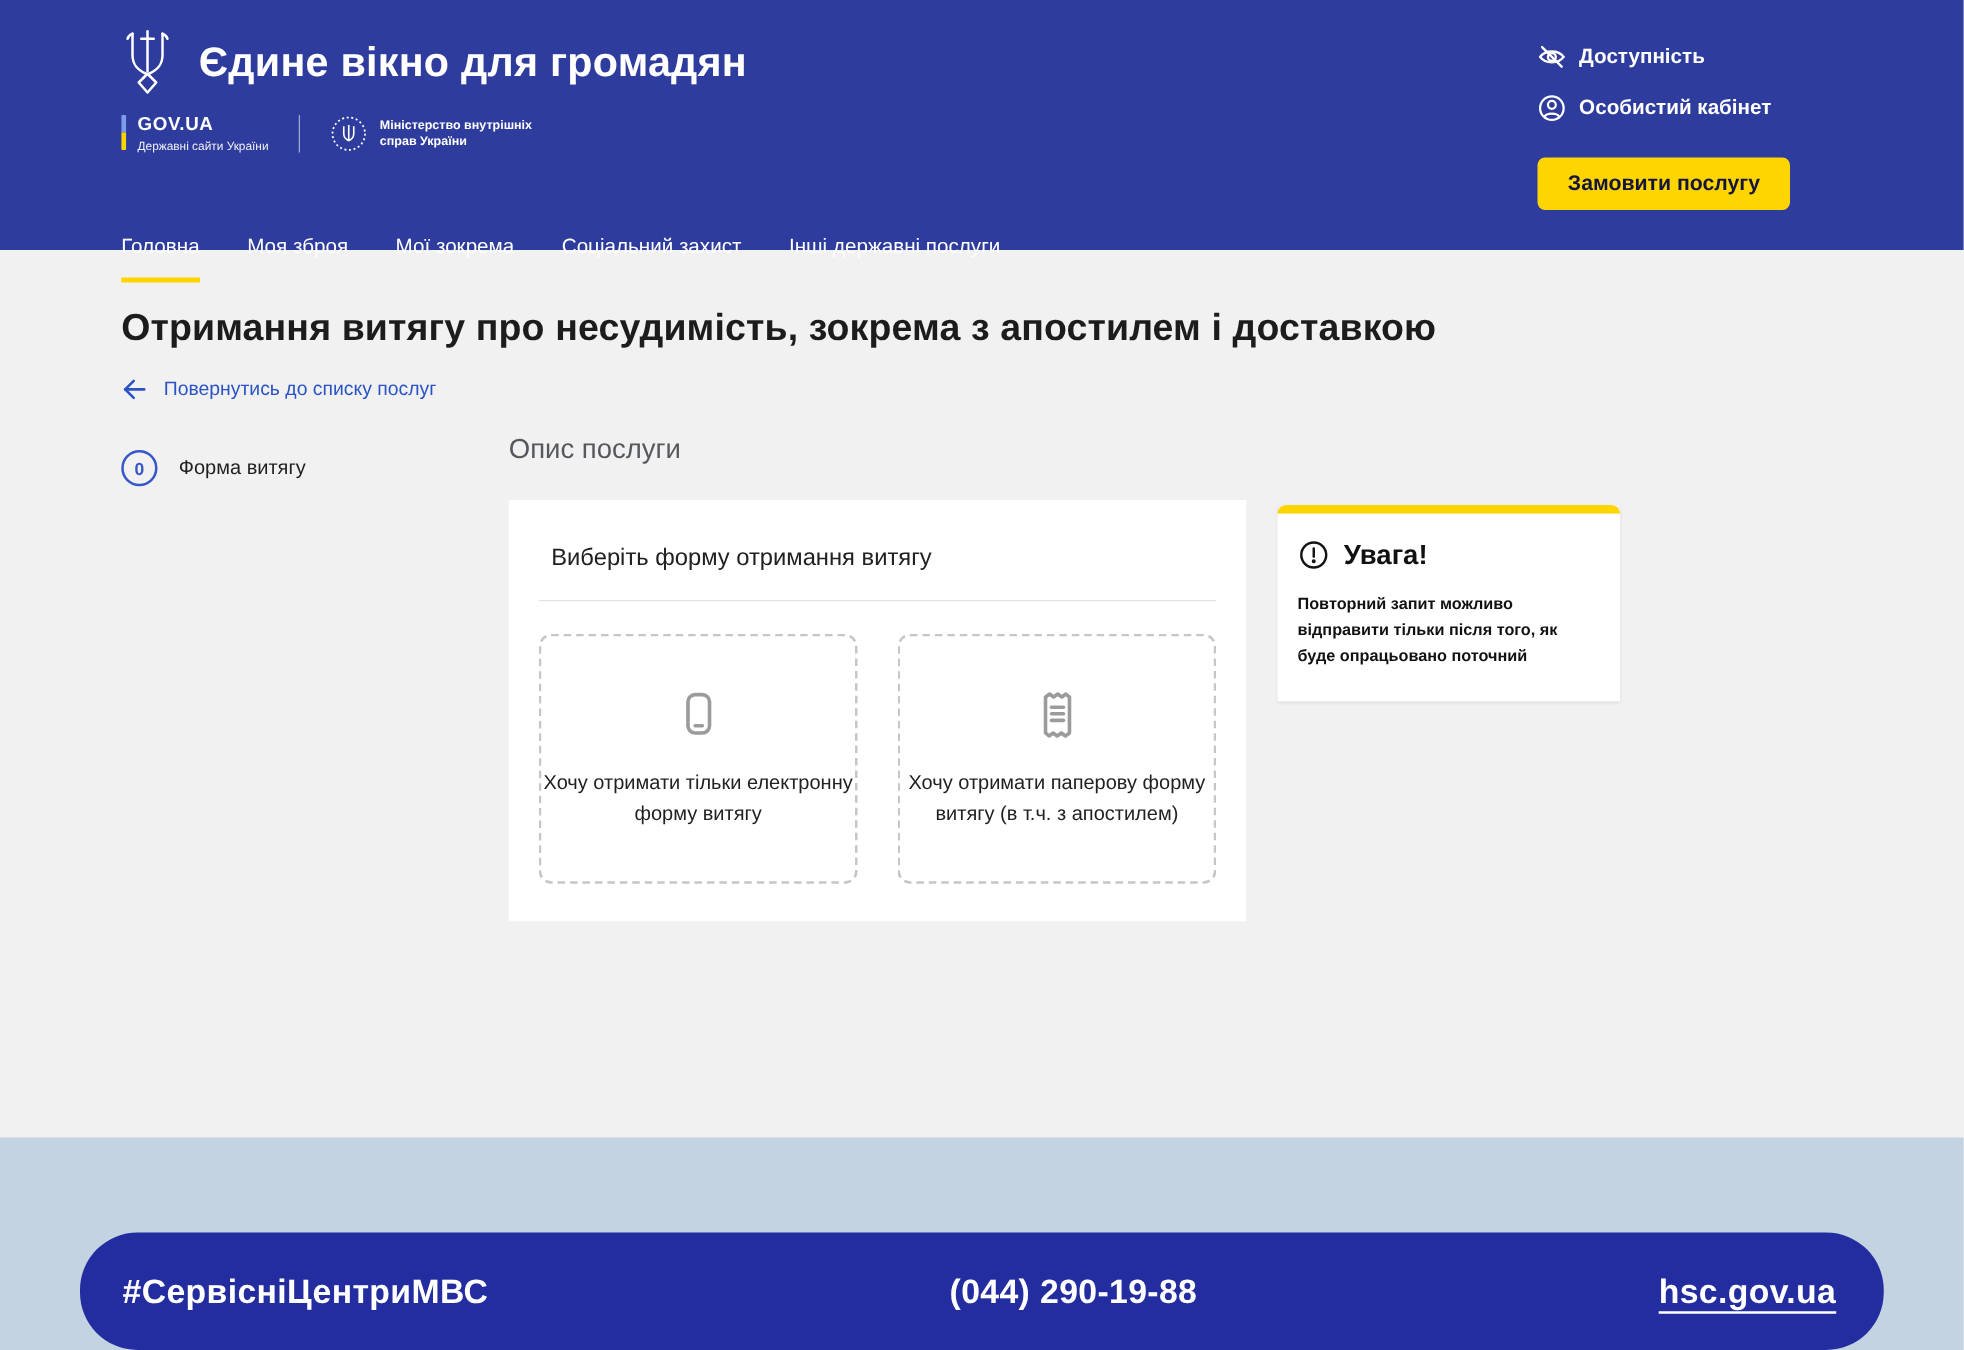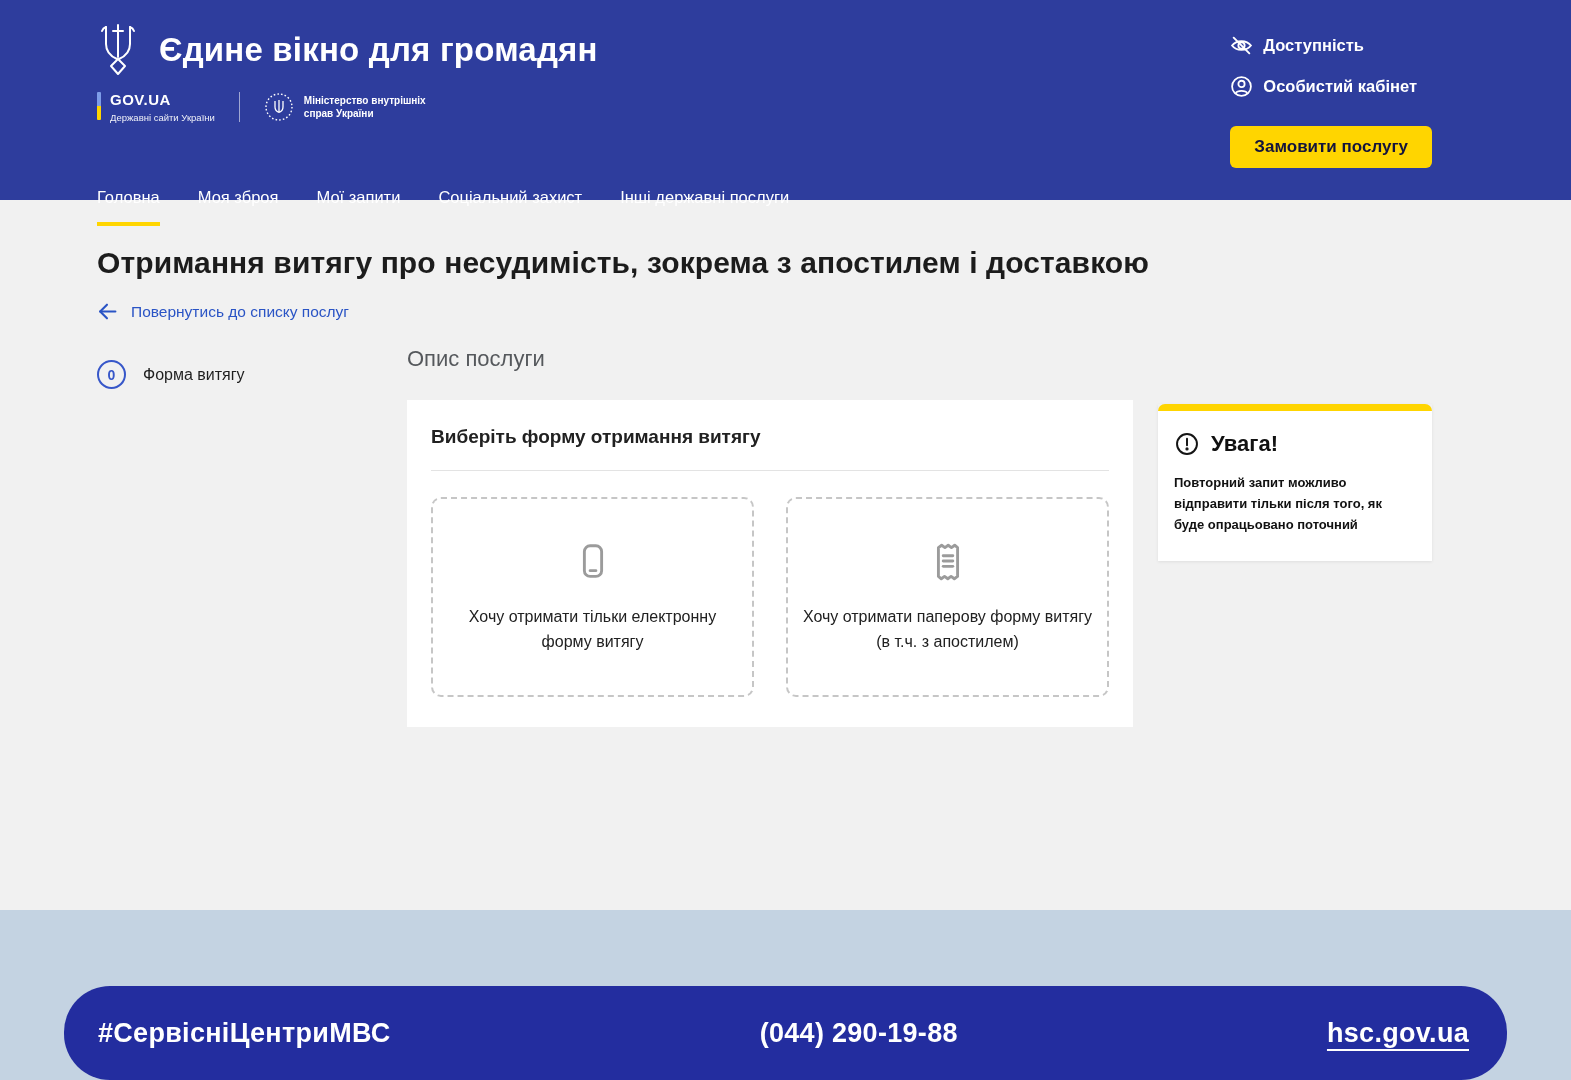--- a/index.html
+++ b/index.html
@@ -35,24 +35,24 @@
   
   .main{box-sizing:border-box;height:710px;padding:46px 97px 0 97px;}
   .page-title{font-size:30px;font-weight:700;color:#1C1C1C;margin:0;letter-spacing:.1px;}
   .back-link{display:flex;align-items:center;gap:13px;margin-top:21px;color:#2A54C5;font-size:15.5px;font-weight:500;cursor:pointer;width:max-content;}
   .content-row{display:flex;margin-top:24px;align-items:flex-start;}
   .step-col{width:310px;box-sizing:border-box;padding-top:14px;}
   .step-item{display:flex;align-items:center;gap:17px;cursor:pointer;}
   .step-circle{width:25px;height:25px;border:2px solid #3757C9;border-radius:50%;color:#3757C9;
     font-size:14px;font-weight:700;display:flex;align-items:center;justify-content:center;}
   .step-label{font-size:16px;color:#1F1F1F;}
-  .center-col{width:726px;}
+  .center-col{width:590px;}
   .section-title{font-size:22px;color:#55585C;font-weight:400;margin:0 0 28px 0;}
   .card{background:#fff;box-sizing:border-box;padding:26px 24px 30px 24px;}
-  .card-heading{font-size:19px;font-weight:700;color:#212121;margin:0;}
+  .card-heading{font-size:19px;font-weight:400;color:#212121;margin:10px;}
   .card-divider{border:none;border-top:1px solid #E3E3E3;margin:22px 0 0 0;}
   .options-row{display:flex;gap:32px;margin-top:26px;}
   .option-card{flex:1;height:200px;box-sizing:border-box;border:2px dashed #C6C6C6;border-radius:10px;
     display:flex;flex-direction:column;align-items:center;justify-content:center;gap:20px;cursor:pointer;background:#fff;}
   .option-label{font-size:16px;color:#212121;line-height:1.55;text-align:center;max-width:290px;}
   .warning-col{width:274px;margin-left:25px;padding-top:58px;}
   .warning-box{box-shadow:0 1px 3px rgba(0,0,0,.08);}
   .warning-bar{height:7px;background:#FFD500;border-radius:8px 8px 0 0;}
   .warning-body{background:#fff;padding:20px 18px 26px 16px;}
   .warning-title-row{display:flex;align-items:center;gap:11px;}
@@ -133,21 +133,21 @@
           </svg>
         </span>
         <span>Особистий кабінет</span>
       </div>
       <button class="order-btn">Замовити послугу</button>
     </div>
   </div>
   <nav class="nav-row">
     <div class="nav-item active">Головна</div>
     <div class="nav-item">Моя зброя</div>
-    <div class="nav-item">Мої запити</div>
+    <div class="nav-item">Мої зокрема</div>
     <div class="nav-item">Соціальний захист</div>
     <div class="nav-item">Інші державні послуги</div>
   </nav>
 </header>
 
 <main class="main">
   <h1 class="page-title">Отримання витягу про несудимість, зокрема з апостилем і доставкою</h1>
 
   <div class="back-link">
     <span>

